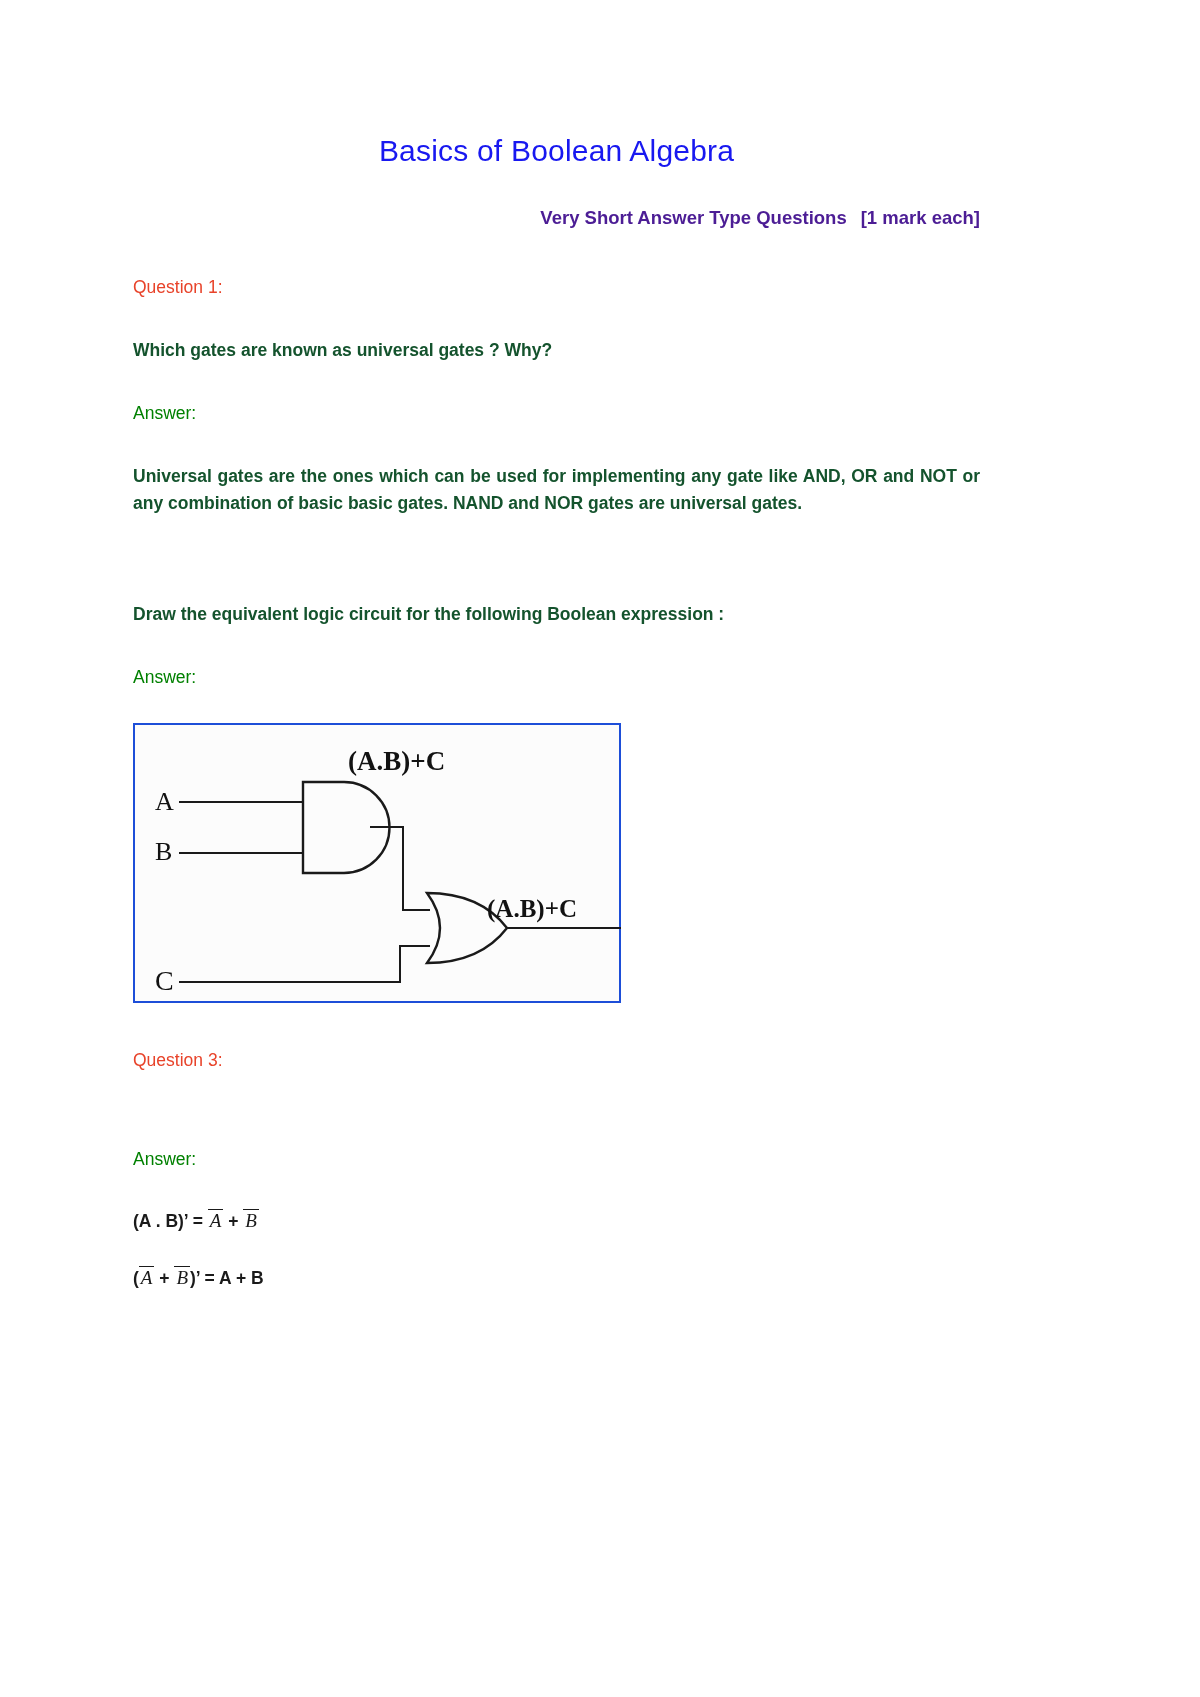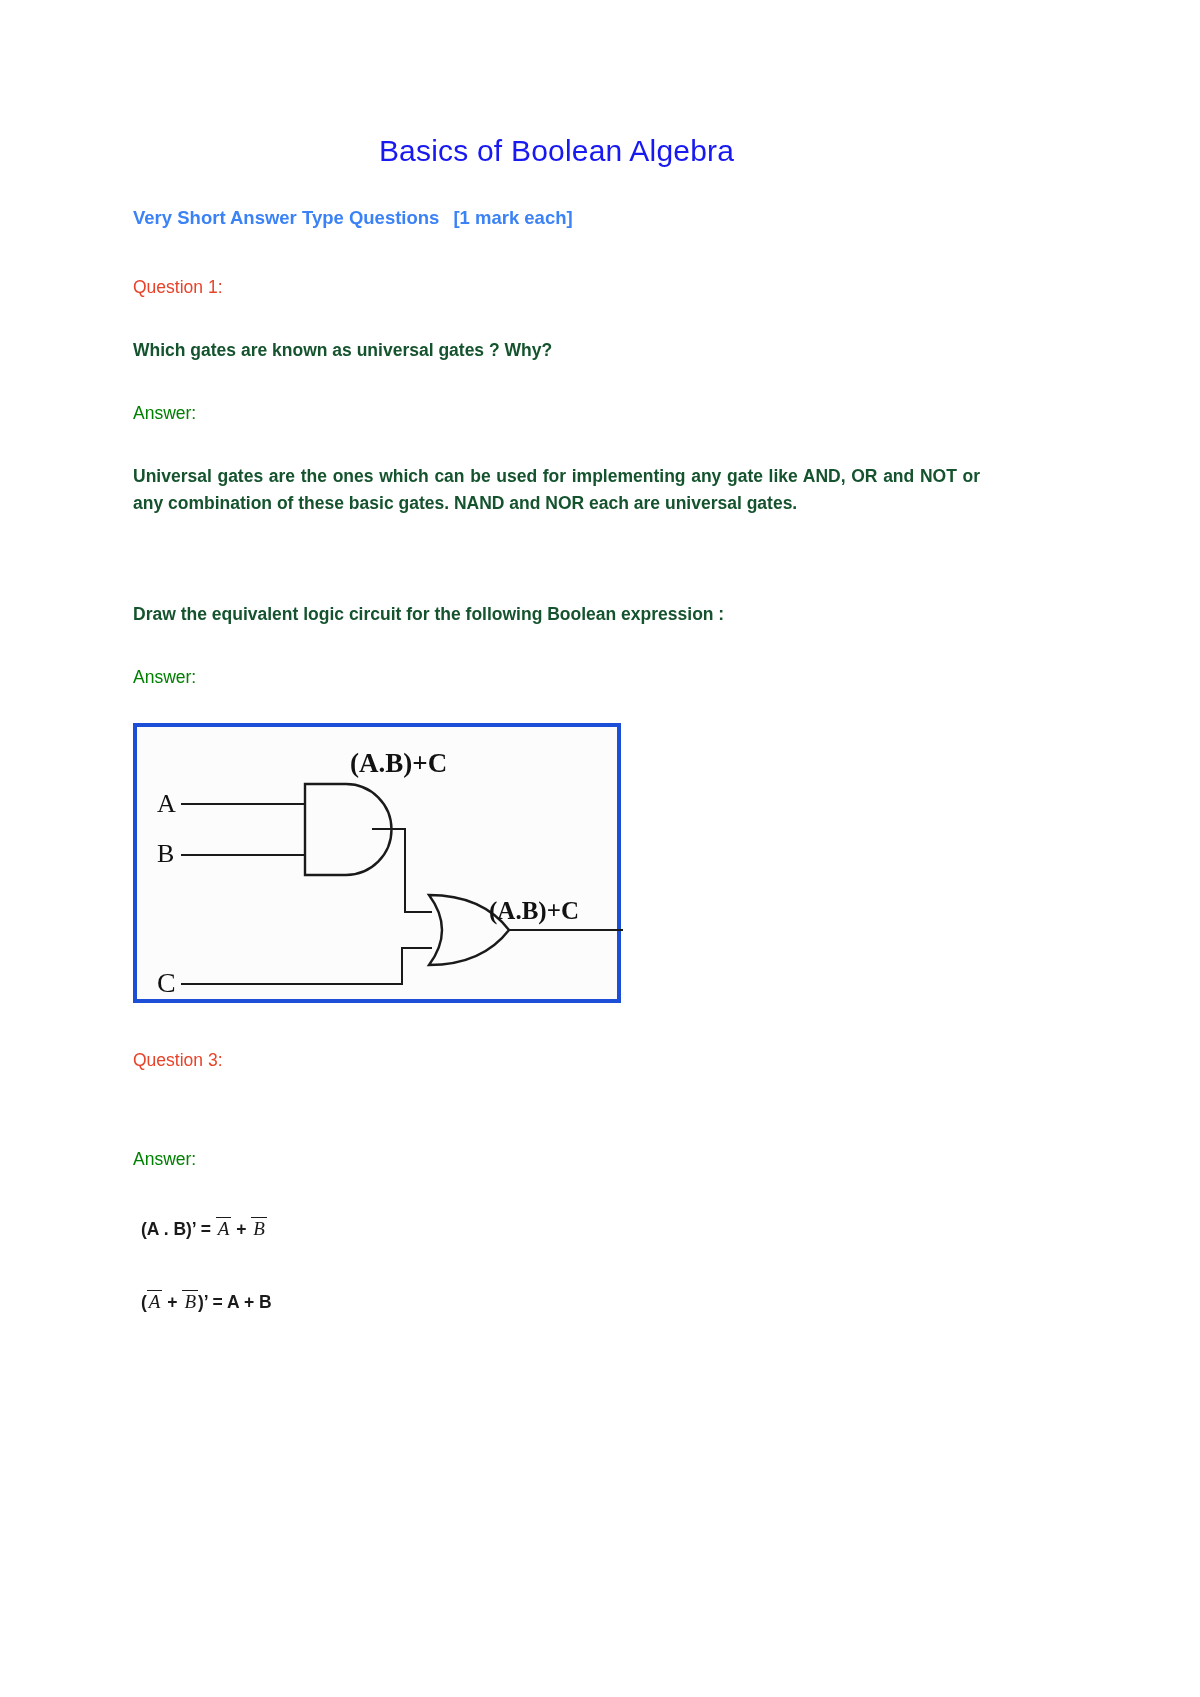--- a/index.html
+++ b/index.html
@@ -34,22 +34,22 @@
     text-align: center;
     color: #1818f0;
     font-size: 30px;
     font-weight: 400;
     letter-spacing: 0.2px;
     margin: 0;
     padding-top: 133px;
     line-height: 1.2;
   }
   .doc-subtitle {
-    text-align: left;
-    color: #3b82f6;
+    text-align: right;
+    color: #4c1d95;
     font-size: 18.5px;
     font-weight: bold;
     margin: 0;
     padding-top: 37px;
     line-height: 1.3;
   }
   .doc-subtitle .gap {
     display: inline-block;
     width: 14px;
   }
@@ -83,32 +83,32 @@
   .spacer-lg { height: 46px; }
   .spacer-md { height: 38px; }
   .spacer-sm { height: 30px; }
 
   
   .figure {
     position: relative;
     width: 488px;
     height: 280px;
     background: #fcfcfc;
-    border: 4px solid #1d4ed8;
+    border: 2px solid #1d4ed8;
     margin-top: 34px;
   }
   .figure svg { display: block; }
 
   
   .formula {
     font-size: 17.5px;
     font-weight: bold;
     color: #1a1a1a;
     line-height: 1.5;
-    margin: 8px;
+    margin: 0;
     white-space: nowrap;
   }
   .ovr {
     font-family: "Liberation Serif", serif;
     font-style: italic;
     font-weight: normal;
     font-size: 19px;
     border-top: 1.6px solid #1a1a1a;
     padding: 1px 2px 0 2px;
     display: inline-block;
@@ -130,21 +130,21 @@
     <div class="spacer-lg"></div>
     <div class="q-heading">Question 1:</div>
 
     <div class="spacer-md"></div>
     <div class="body-text">Which gates are known as universal gates ? Why?</div>
 
     <div class="spacer-md"></div>
     <div class="a-heading">Answer:</div>
 
     <div class="spacer-md"></div>
-    <div class="body-text justified">Universal gates are the ones which can be used for implementing any gate like AND, OR and NOT or any combination of these basic gates. NAND and NOR each are universal gates.</div>
+    <div class="body-text justified">Universal gates are the ones which can be used for implementing any gate like AND, OR and NOT or any combination of basic basic gates. NAND and NOR gates are universal gates.</div>
 
     <div class="spacer-lg"></div>
 
     <div class="spacer-md"></div>
     <div class="body-text">Draw the equivalent logic circuit for the following Boolean expression :</div>
 
     <div class="spacer-md"></div>
     <div class="a-heading">Answer:</div>
 
     <div class="figure">

